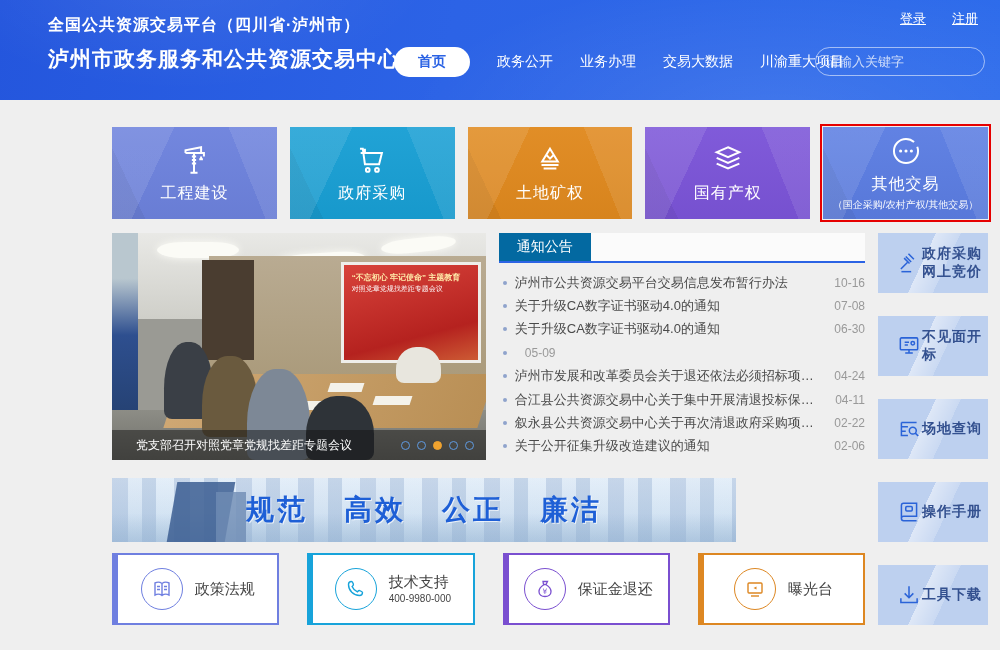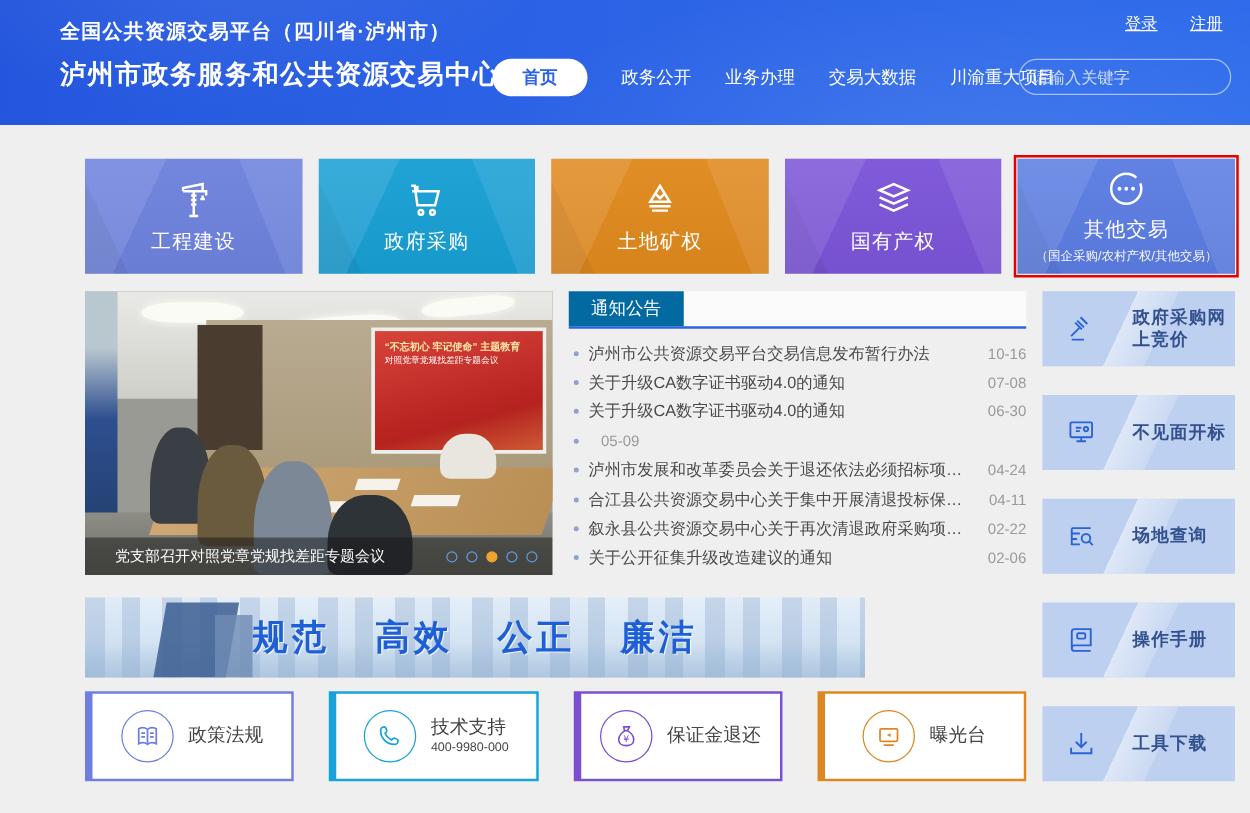--- a/index.html
+++ b/index.html
@@ -21,21 +21,21 @@
   .nav { position:absolute; left:394px; top:47px; display:flex; align-items:center; gap:27px; }
   .nav-item { color:#fff; font-size:14px; cursor:pointer; white-space:nowrap; padding:6px 0; }
   .nav-item.active { background:#fff; color:#2b63e4; border-radius:15px; padding:6px 24px; font-weight:bold; }
   .searchbox { position:absolute; right:15px; top:47px; width:170px; height:29px;
     border:1px solid rgba(255,255,255,0.55); border-radius:15px; display:flex; align-items:center; padding:0 10px; }
   .searchbox input { flex:1; background:transparent; border:none; outline:none; color:#fff; font-size:13px; font-family:inherit; }
   .searchbox input::placeholder { color:rgba(255,255,255,0.75); }
   .searchbox svg { width:15px; height:15px; color:#fff; flex:none; }
 
   
-  .page { padding:27px 12px 0 68px; }
+  .page { padding:27px 12px 0 68px;margin-left:44px; }
   .cards-row { display:flex; gap:13px; }
   .card { --card-color:#5b7de2; position:relative; width:178px; height:92px; cursor:pointer;
     background-color:var(--card-color);
     background-image:
       linear-gradient(115deg, rgba(255,255,255,0.10) 0 30%, transparent 30%),
       linear-gradient(248deg, rgba(255,255,255,0.09) 0 24%, transparent 24%),
       linear-gradient(65deg, rgba(0,0,0,0.05) 0 16%, transparent 16%),
       linear-gradient(180deg, rgba(255,255,255,0.04), rgba(0,0,0,0.04));
     color:#fff; display:flex; flex-direction:column; align-items:center; justify-content:center; }
   .card.highlight { outline:2px solid #e60000; outline-offset:1px; }
@@ -98,21 +98,21 @@
   .qicon { width:42px; height:42px; border:1px solid var(--accent); border-radius:50%; color:var(--accent);
     display:flex; align-items:center; justify-content:center; flex:none; }
   .qicon svg { width:24px; height:24px; }
   .qtext { font-size:15px; color:#444; line-height:1.35; }
   .qtext .qsub { font-size:10px; }
 
   
   .sidebar { width:174px; }
   .side-btn { height:60px; margin-bottom:23px; background:#bdd0ef;
     background-image:linear-gradient(115deg, transparent 42%, rgba(255,255,255,0.5) 42%, rgba(255,255,255,0.2) 60%, transparent 60%);
-    display:flex; align-items:center; padding-left:18px; gap:28px; cursor:pointer; }
+    display:flex; align-items:center; padding-left:18px; gap:0; cursor:pointer; }
   .side-btn:last-child { margin-bottom:0; }
   .side-btn svg { width:26px; height:26px; color:#2a63d8; flex:none; }
   .side-btn .s-label { font-size:14px; font-weight:bold; color:#33508f; letter-spacing:1px; }
 </style>
 </head>
 <body>
 
 <div class="header">
   <div class="top-links">
     <a>登录</a>

